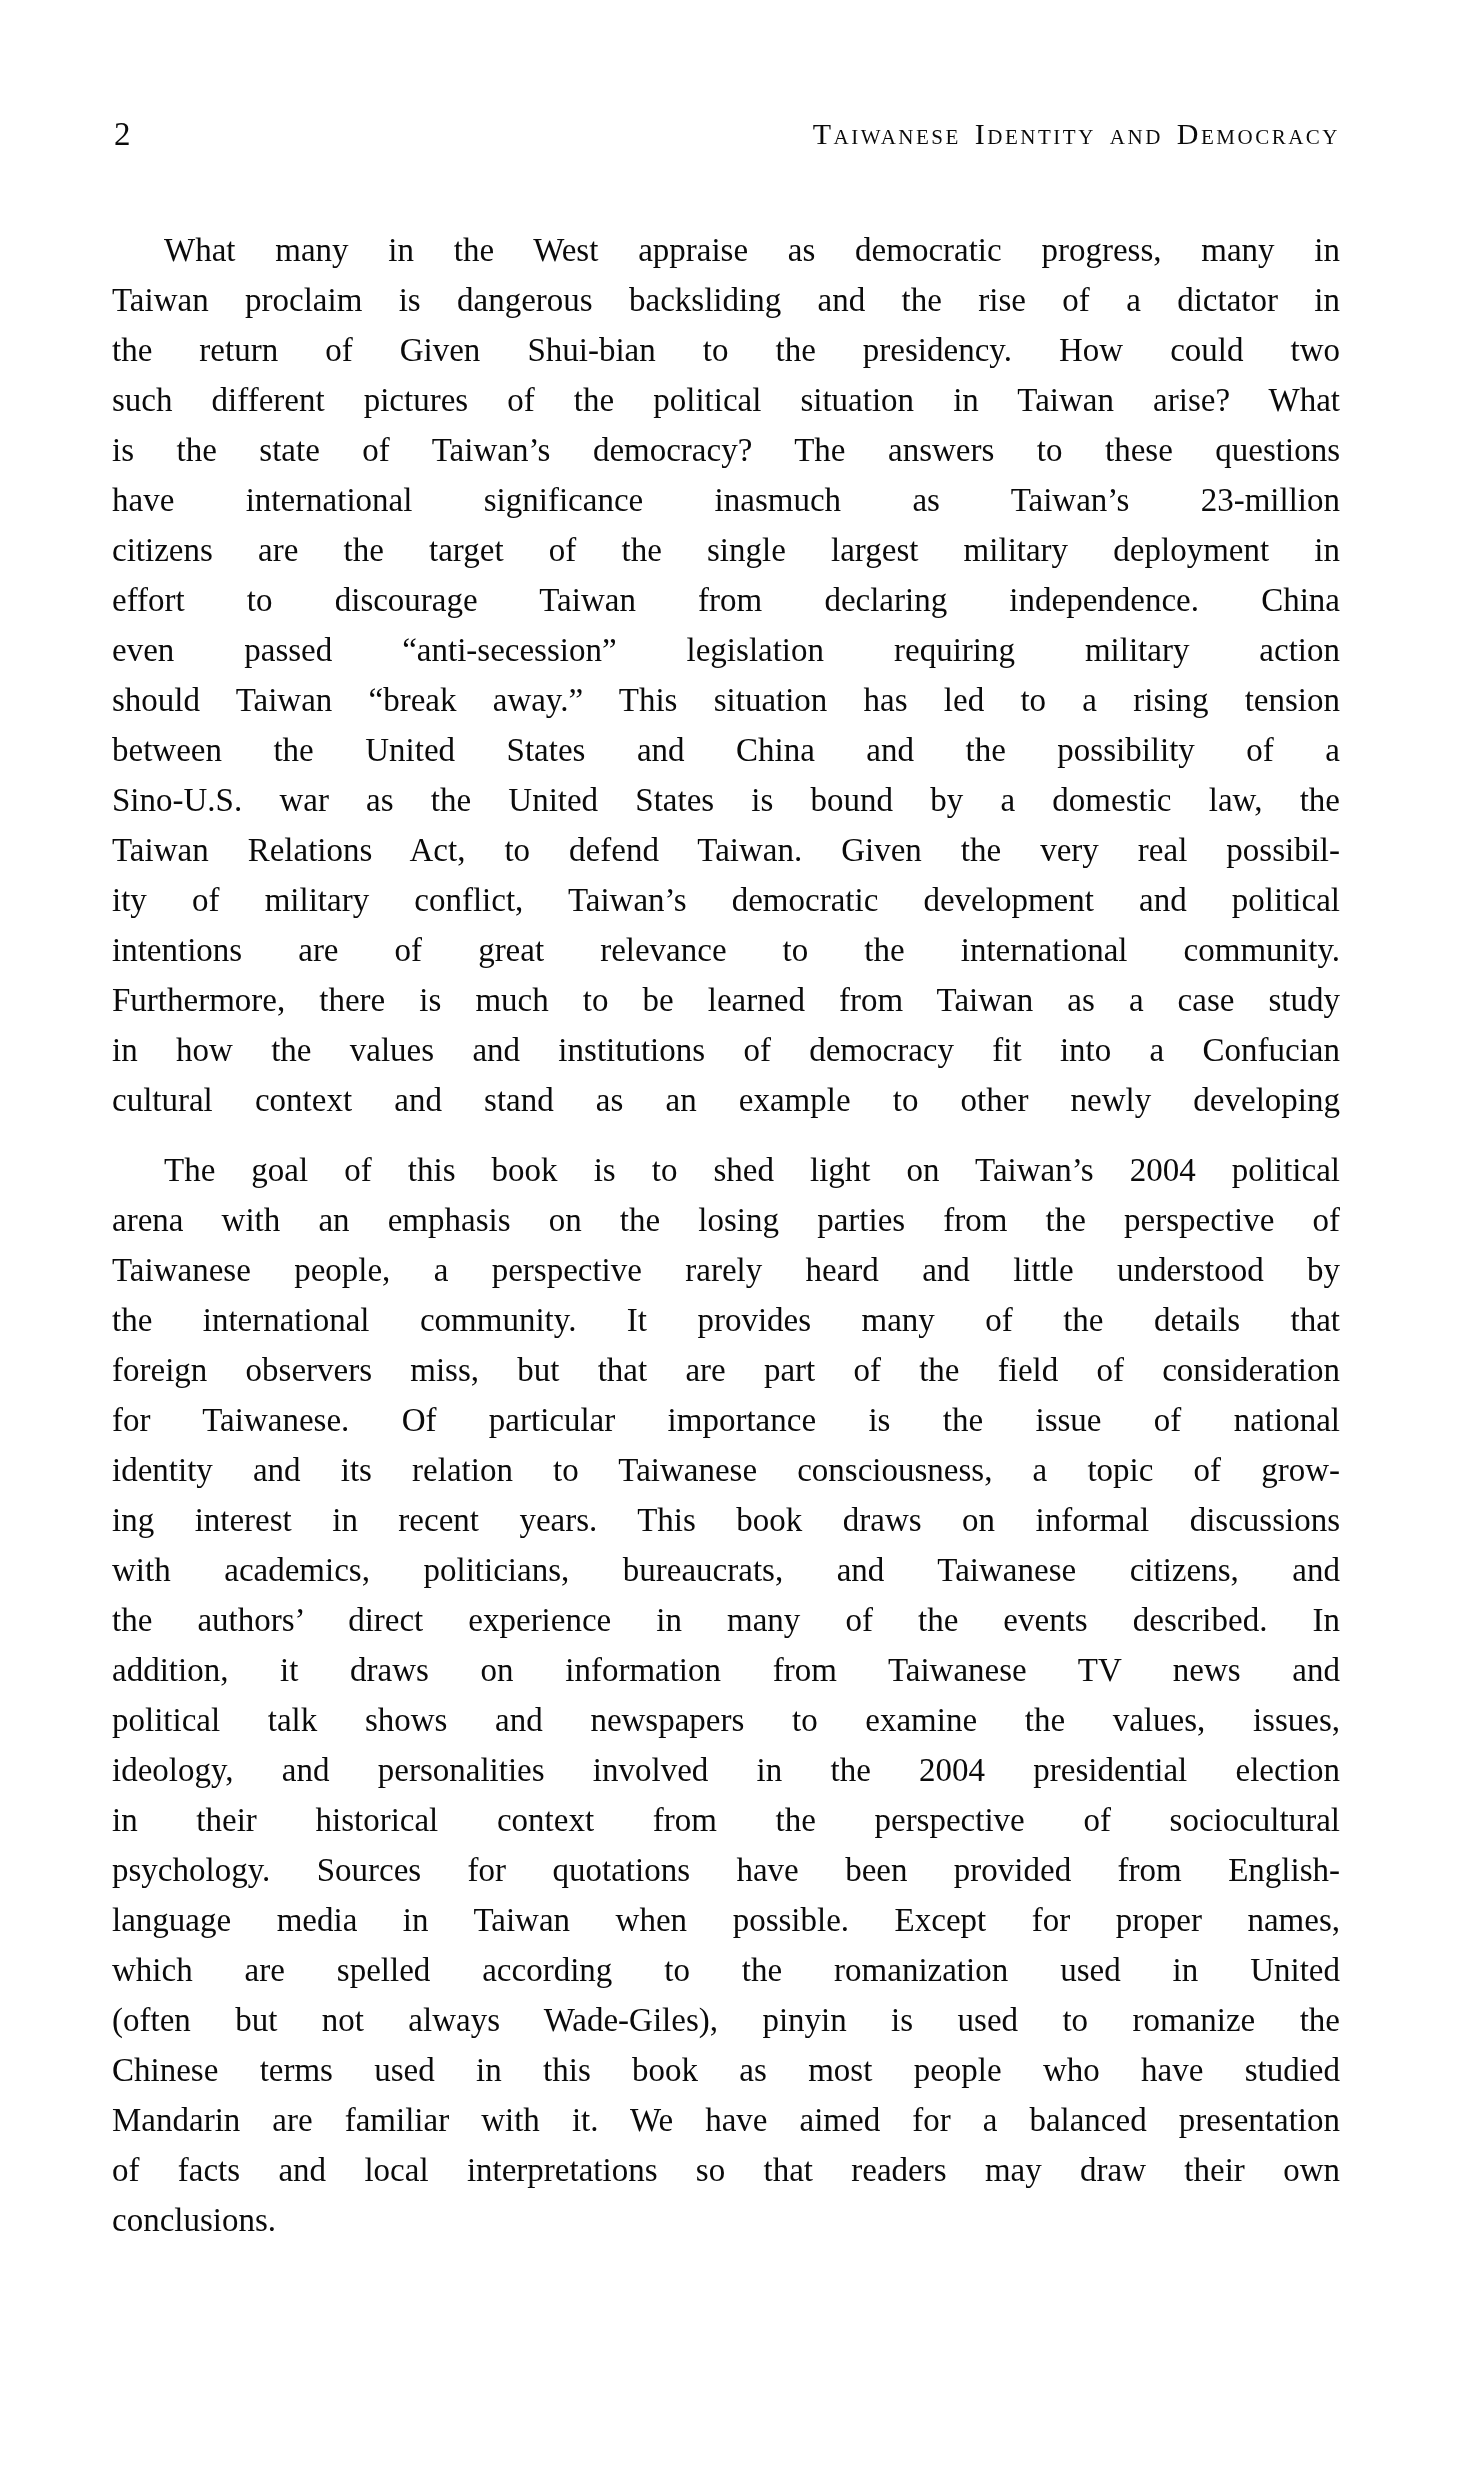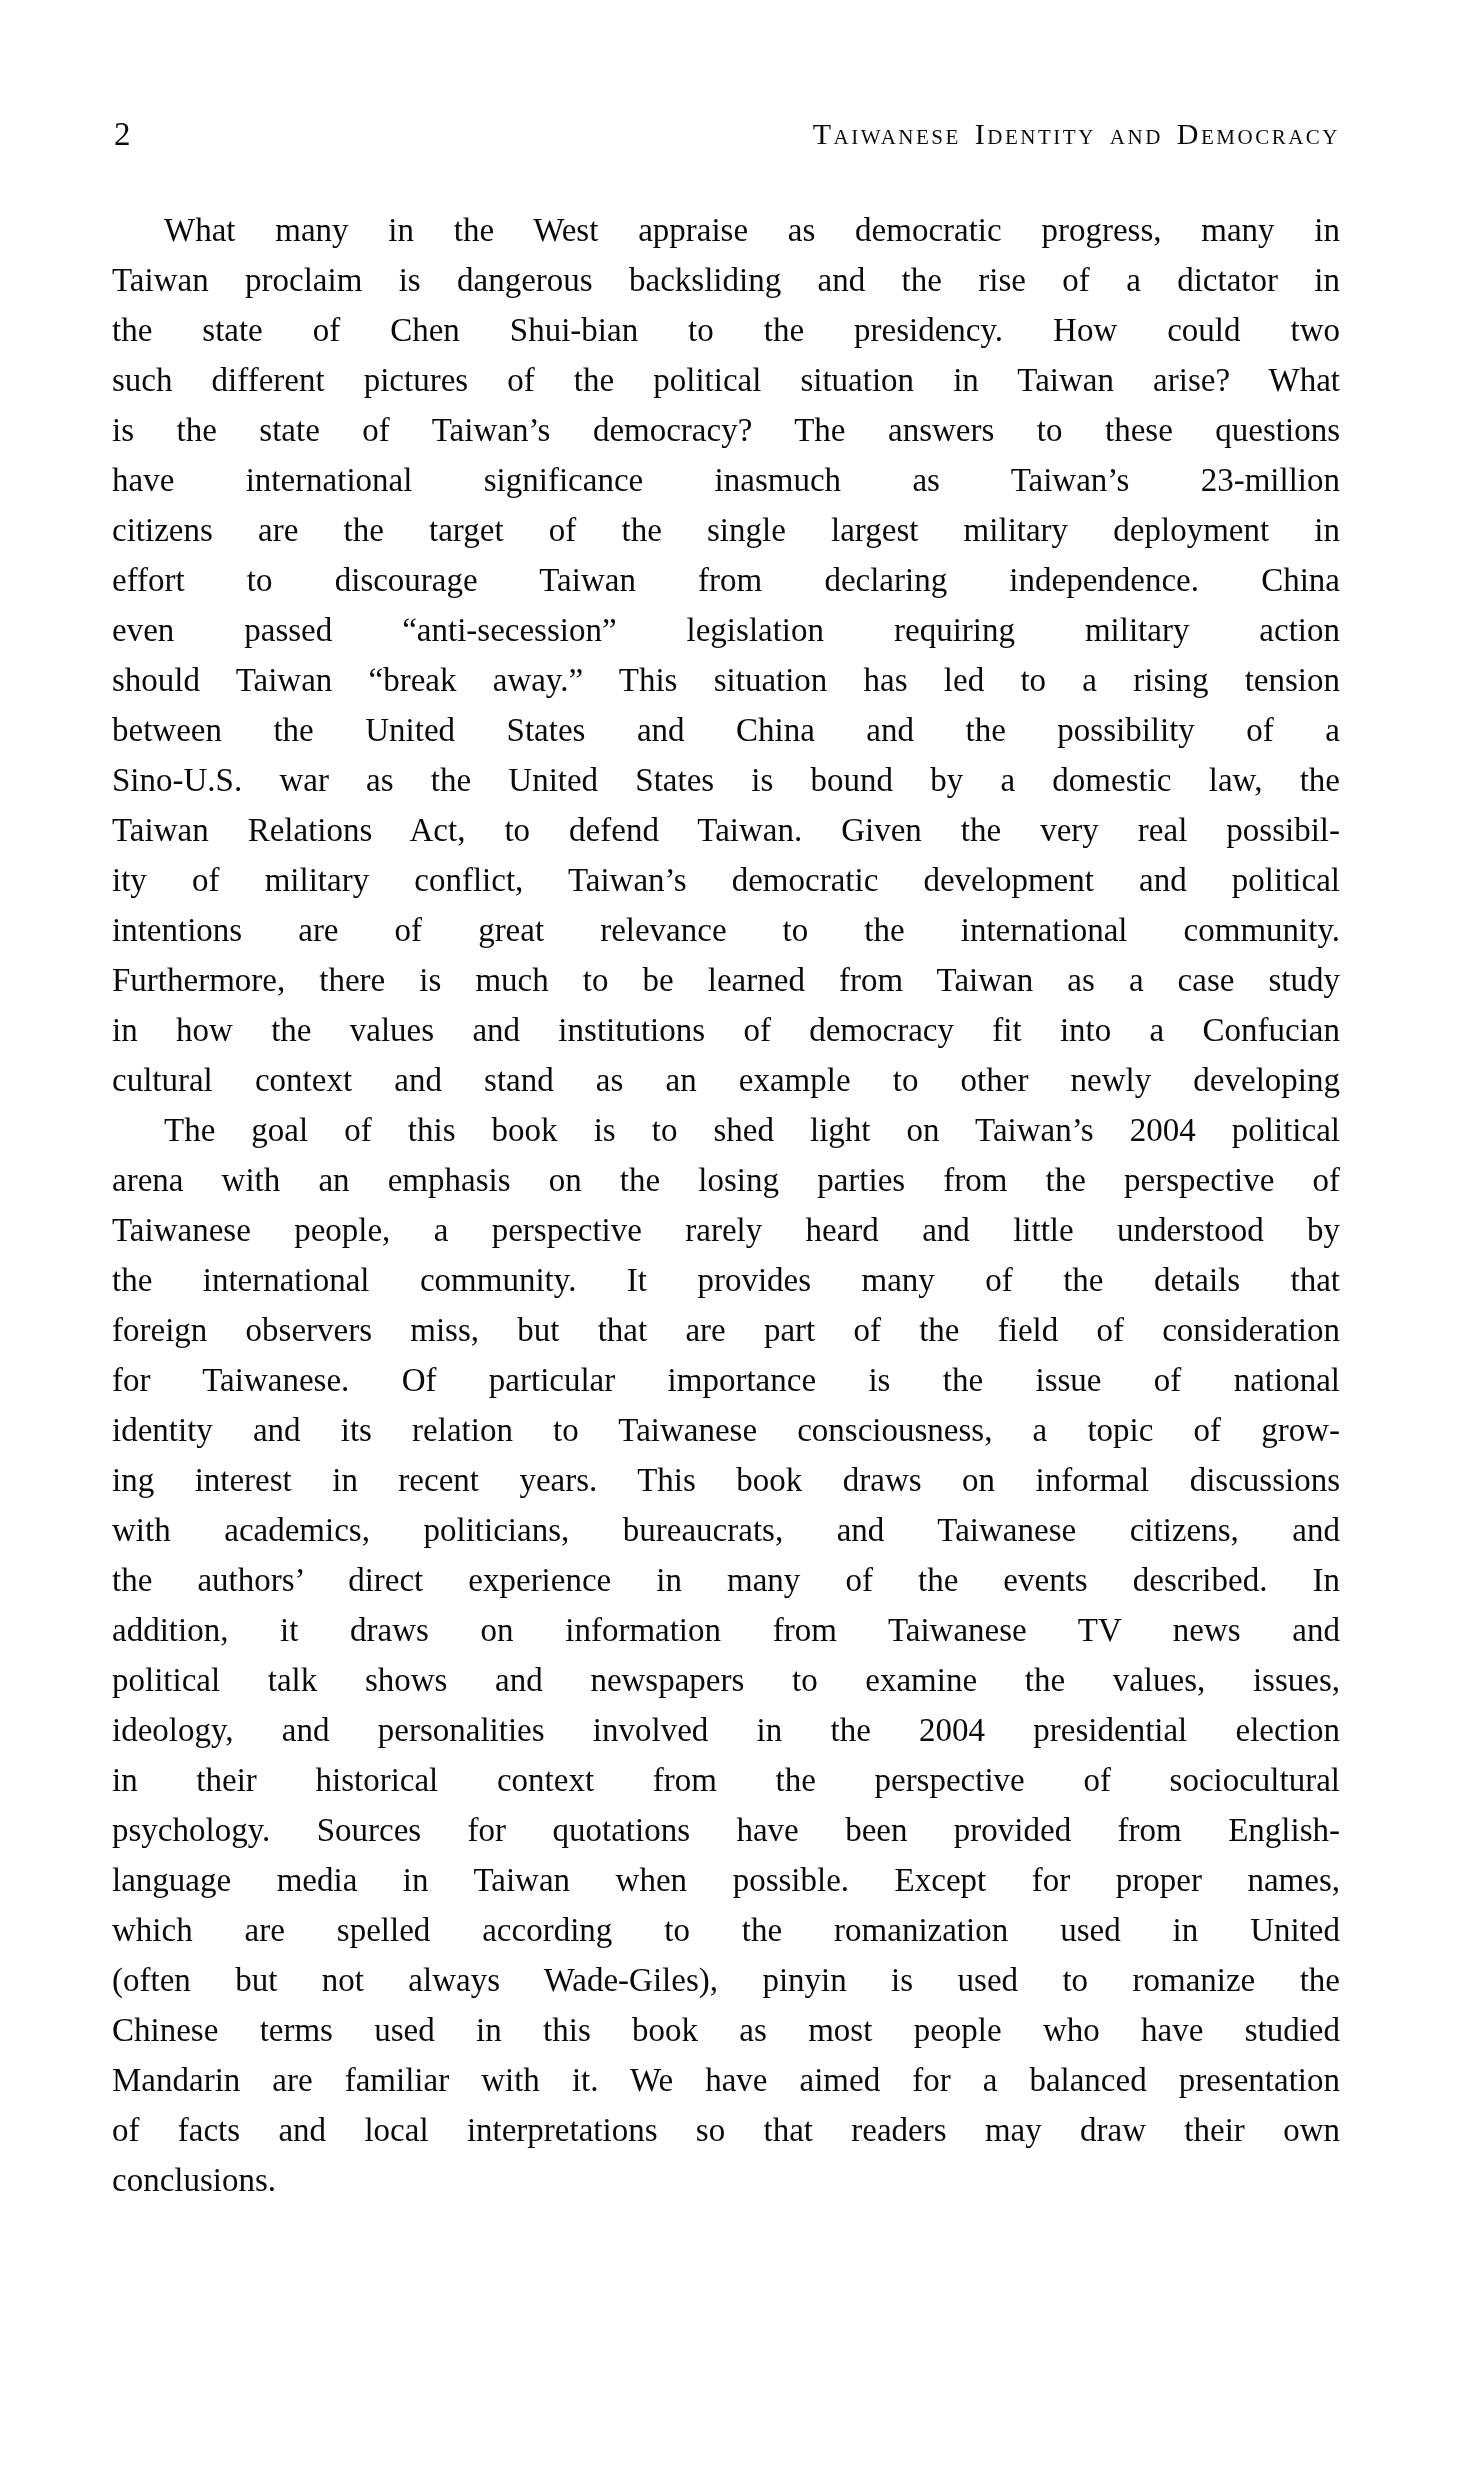--- a/index.html
+++ b/index.html
@@ -47,39 +47,40 @@
     line-height: 50px;
   }
   .text-line {
     text-align: justify;
     text-align-last: justify;
     height: 50px;
     overflow: hidden;
   }
   .text-line.indent {
     text-indent: 52px;
+    margin-top: 20px;
   }
   .text-line.last {
     text-align-last: left;
   }
   .seg-italic {
   }
 </style>
 </head>
 <body>
 
 <div class="page">
   <div class="page-header">
     <span class="page-number">2</span>
     <div class="running-header">Taiwanese Identity and Democracy</div>
   </div>
   <div class="page-body">
       <div class="text-line indent">What many in the West appraise as democratic progress, many in</div>
       <div class="text-line">Taiwan proclaim is dangerous backsliding and the rise of a dictator in</div>
-      <div class="text-line">the state of Chen Shui-bian to the presidency. How could two</div>
+      <div class="text-line">the return of Given Shui-bian to the presidency. How could two</div>
       <div class="text-line">such different pictures of the political situation in Taiwan arise? What</div>
       <div class="text-line">is the state of Taiwan’s democracy? The answers to these questions</div>
       <div class="text-line">have international significance inasmuch as Taiwan’s 23-million</div>
       <div class="text-line">citizens are the target of the single largest military deployment in</div>
       <div class="text-line">effort to discourage Taiwan from declaring independence. China</div>
       <div class="text-line">even passed “anti-secession” legislation requiring military action</div>
       <div class="text-line">should Taiwan “break away.” This situation has led to a rising tension</div>
       <div class="text-line">between the United States and China and the possibility of a</div>
       <div class="text-line">Sino-U.S. war as the United States is bound by a domestic law, the</div>
       <div class="text-line">Taiwan Relations Act, to defend Taiwan. Given the very real possibil-</div>

